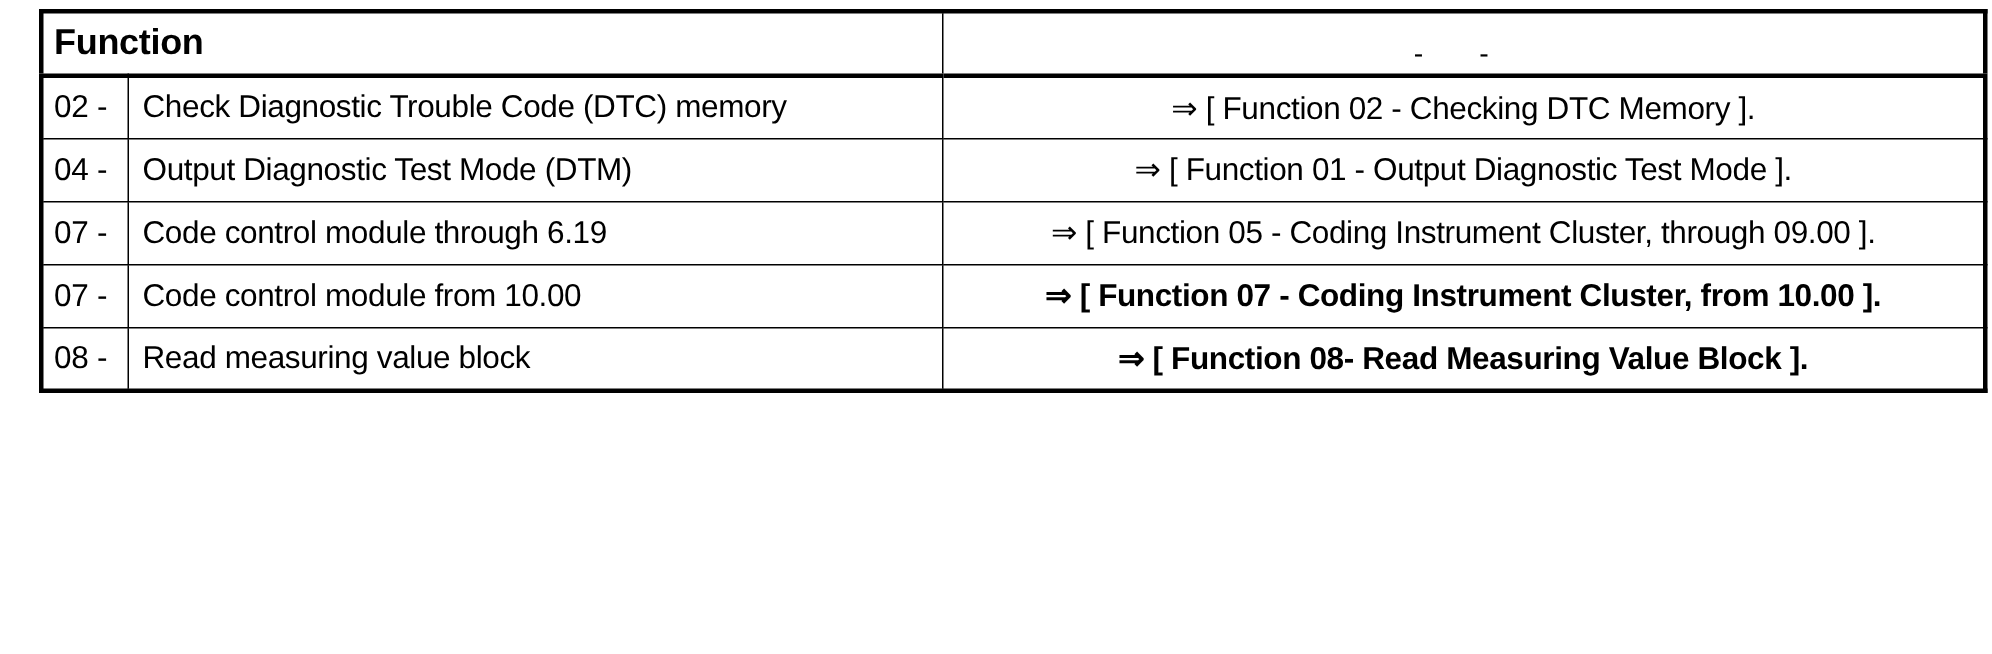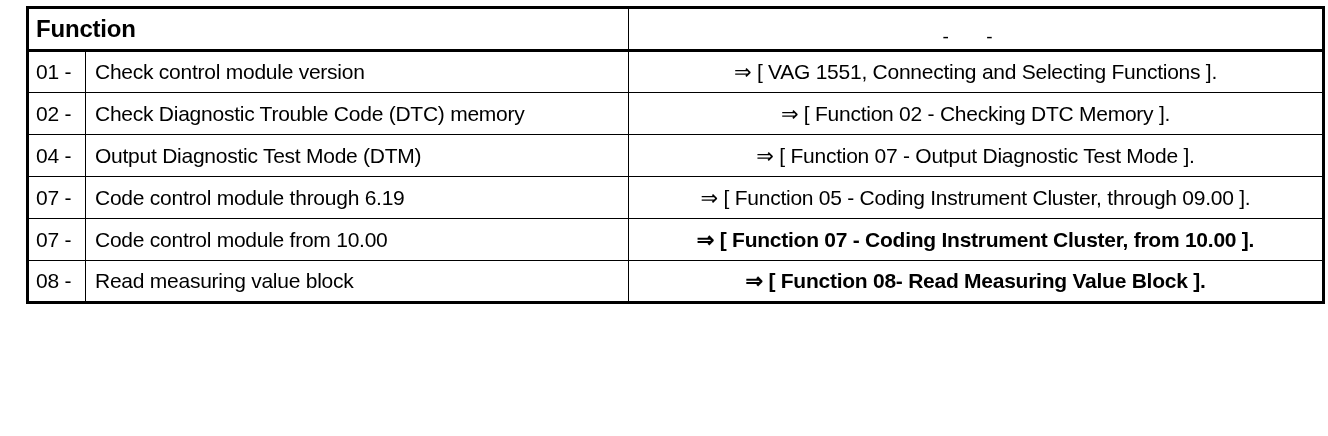--- a/index.html
+++ b/index.html
@@ -128,33 +128,28 @@
       <tr class="header-row">
         <th class="header-cell" colspan="2">Function</th>
         <td class="header-ref">
           <span class="ghost-marks">- -</span>
         </td>
       </tr>
     </thead>
 
     <tbody>
       <tr>
-        <td class="num-cell">01 -</td>
-        <td class="desc-cell">Check control module version</td>
-        <td class="ref-cell">⇒ [ VAG 1551, Connecting and Selecting Functions ].</td>
-      </tr>
-      <tr>
         <td class="num-cell">02 -</td>
         <td class="desc-cell">Check Diagnostic Trouble Code (DTC) memory</td>
         <td class="ref-cell">⇒ [ Function 02 - Checking DTC Memory ].</td>
       </tr>
       <tr>
         <td class="num-cell">04 -</td>
         <td class="desc-cell">Output Diagnostic Test Mode (DTM)</td>
-        <td class="ref-cell">⇒ [ Function 07 - Output Diagnostic Test Mode ].</td>
+        <td class="ref-cell">⇒ [ Function 01 - Output Diagnostic Test Mode ].</td>
       </tr>
       <tr>
         <td class="num-cell">07 -</td>
         <td class="desc-cell">Code control module through 6.19</td>
         <td class="ref-cell">⇒ [ Function 05 - Coding Instrument Cluster, through 09.00 ].</td>
       </tr>
       <tr>
         <td class="num-cell">07 -</td>
         <td class="desc-cell">Code control module from 10.00</td>
         <td class="ref-cell emphasized">⇒ [ Function 07 - Coding Instrument Cluster, from 10.00 ].</td>

